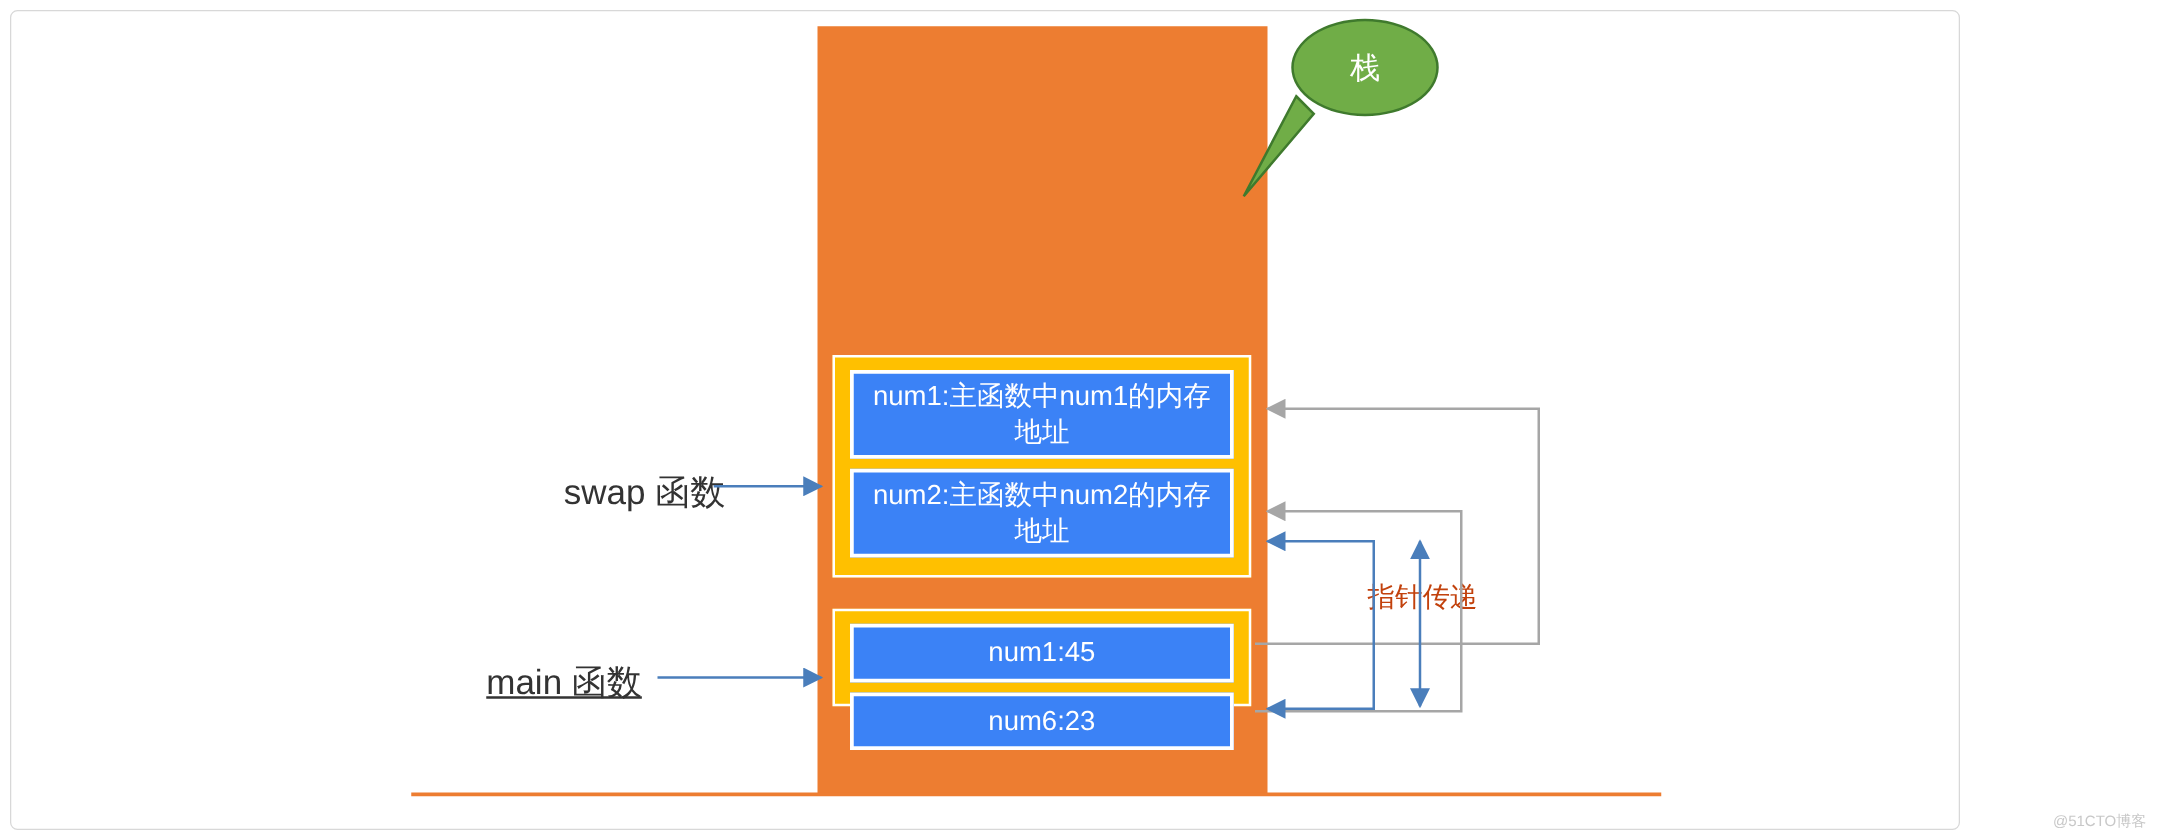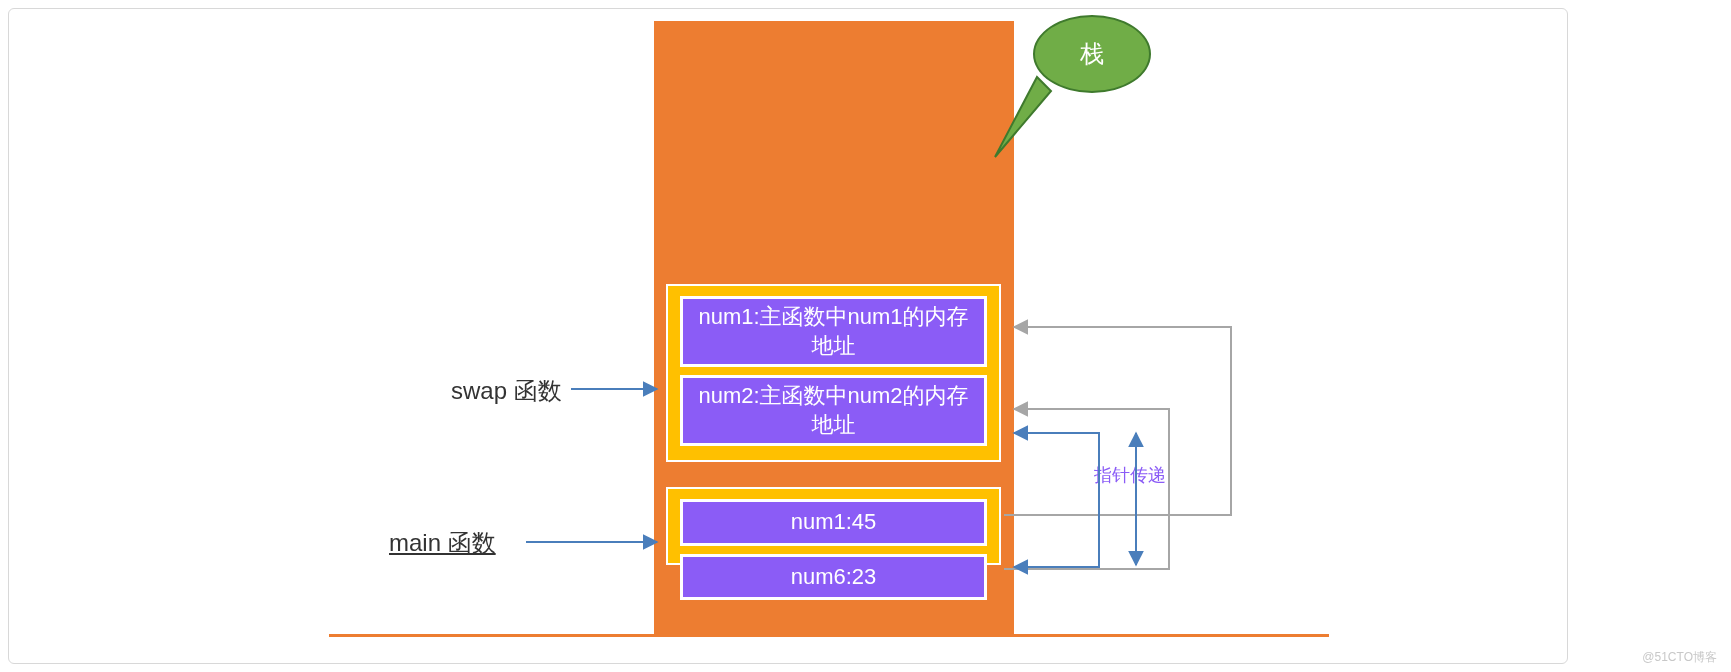--- a/index.html
+++ b/index.html
@@ -6,36 +6,36 @@
   html, body { width: 1731px; height: 672px; font-family: "Microsoft YaHei", "PingFang SC", sans-serif; background: #fff; }
   .canvas { position: relative; width: 1560px; height: 656px; margin: 8px 0 0 8px; border: 1px solid #d8d8d8; border-radius: 6px; background: #fff; }
 
   
   .stack-col { position: absolute; left: 645px; top: 12px; width: 360px; height: 615px; background: #ED7D31; }
 
   
   .frame { position: absolute; background: #FFC000; border: 2px solid #fff; padding: 10px 12px; }
   .frame.swap { left: 657px; top: 275px; width: 335px; height: 178px; }
   .frame.main { left: 657px; top: 478px; width: 335px; height: 78px; }
-  .slot { background: #8b5cf6; color: #fff; text-align: center; font-size: 22px; line-height: 1.3; border: 3px solid #fff; padding: 4px 6px; margin-bottom: 8px; }
+  .slot { background: #3b82f6; color: #fff; text-align: center; font-size: 22px; line-height: 1.3; border: 3px solid #fff; padding: 4px 6px; margin-bottom: 8px; }
   .slot:last-child { margin-bottom: 0; }
   .slot.small { font-size: 22px; padding: 6px 0; }
 
   
   .callout { position: absolute; left: 1024px; top: 6px; width: 118px; height: 78px; }
   .callout .bubble { width: 118px; height: 78px; background: #70AD47; border: 2px solid #3f7a2d; border-radius: 50%; color: #fff; display: flex; align-items: center; justify-content: center; font-size: 24px; }
   .callout svg.tail { position: absolute; left: -42px; top: 58px; }
 
   
-  .label { position: absolute; font-size: 24px; color: #333; }
+  .label { position: absolute; font-size: 28px; color: #333; }
   .label.swap-l { left: 442px; top: 366px; }
   .label.main-l { left: 380px; top: 518px; text-decoration: underline; }
 
   
-  .ptr-label { position: absolute; left: 1085px; top: 454px; font-size: 18px; color: #8b5cf6; }
+  .ptr-label { position: absolute; left: 1085px; top: 454px; font-size: 22px; color: #c2410c; }
 
   
   .baseline { position: absolute; left: 320px; top: 625px; width: 1000px; height: 0; border-top: 3px solid #ED7D31; }
 
   
   svg.arrows { position: absolute; left: 0; top: 0; width: 1560px; height: 656px; pointer-events: none; }
 
   
   .watermark { position: absolute; right: 14px; bottom: 6px; font-size: 12px; color: #c8c8c8; }
 </style>

